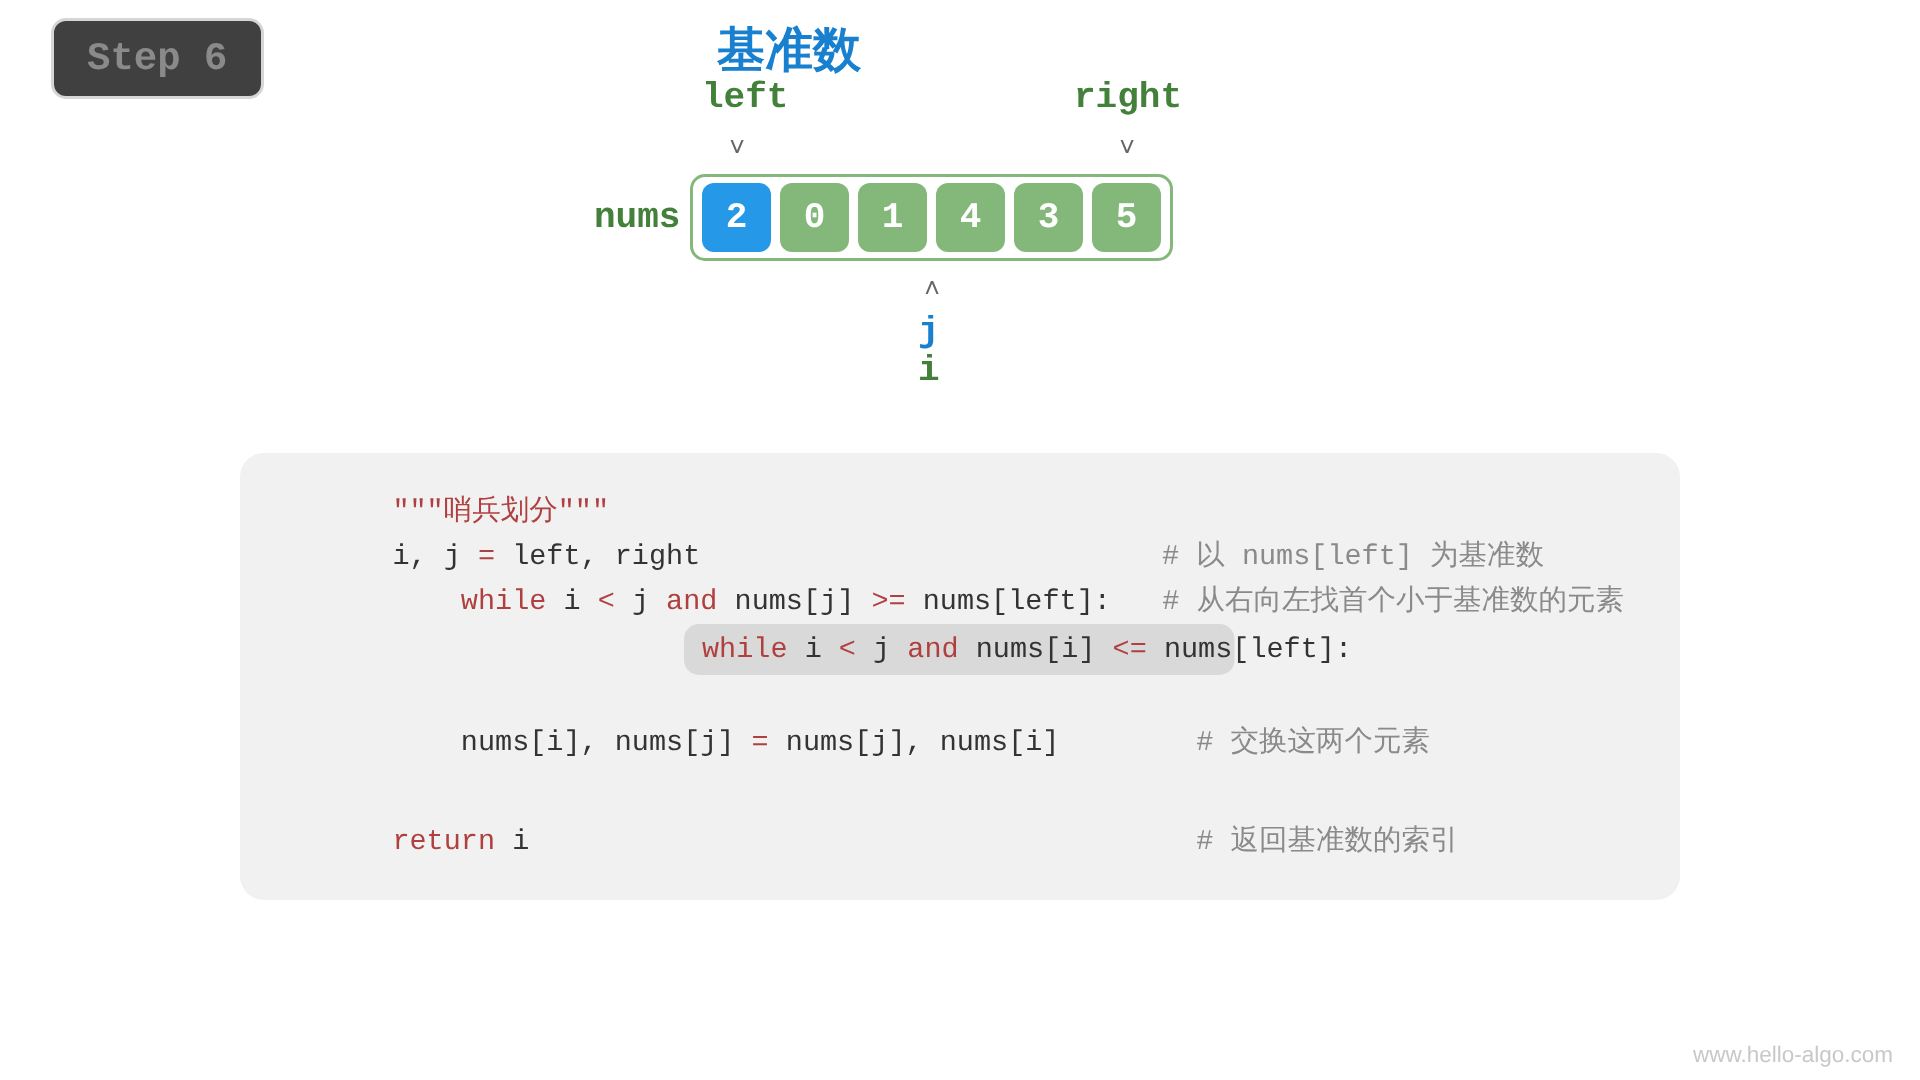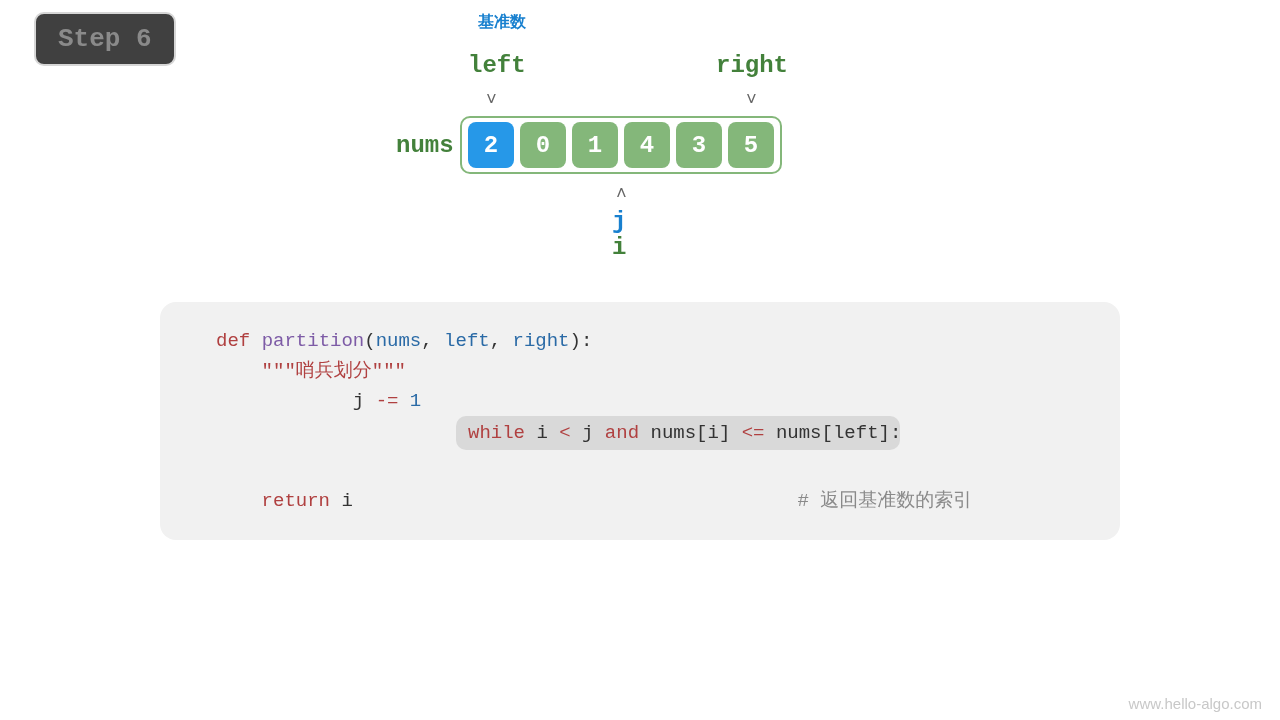--- a/index.html
+++ b/index.html
@@ -28,21 +28,21 @@
     top: 8px;
     left: 0;
     width: 1280px;
   }
   .pivot-label {
     position: absolute;
     top: 4px;
     left: 478px;
     color: #1880cf;
     font-weight: 700;
-    font-size: 16px;
+    font-size: 32px;
   }
   .left-label, .right-label, .j-label, .i-label, .nums-label {
     position: absolute;
     font-weight: 700;
     font-size: 24px;
   }
   .left-label  { top: 44px; left: 468px; color: #43813b; }
   .right-label { top: 44px; left: 716px; color: #43813b; }
   .nums-label  { top: 124px; left: 396px; color: #43813b; }
   .arrow-down {
@@ -97,21 +97,21 @@
     padding: 24px 0 24px 0;
     font-size: 19px;
     line-height: 1.58;
   }
   .code-panel .line { white-space: pre; padding-left: 56px; }
   .code-panel .hl {
     background: #d9d9d9;
     border-radius: 10px;
     margin-left: 296px;
     padding-left: 0;
-    width: 444px;
+    width: 367px;
     display: block;
   }
   .code-panel .hl-inner { padding: 2px 12px; white-space: pre; display: block; }
   .kw   { color: #b04040; }   
   .fn   { color: #7d5ba6; }   
   .param{ color: #2a6aa6; }   
   .doc  { color: #b04040; }   
   .ident{ color: #333; }
   .op   { color: #b04040; }
   .brk  { color: #333; }
@@ -146,22 +146,23 @@
     <div class="cell">4</div>
     <div class="cell">3</div>
     <div class="cell">5</div>
   </div>
   <div class="arrow-up">˄</div>
   <div class="j-label">j</div>
   <div class="i-label">i</div>
 </div>
 
 <div class="code-panel">
-  <span class="line" style="display: block;"><span class="kw">def</span> <span class="fn">partition</span><span class="brk">(</span><span class="param">nums</span><span class="brk">, </span><span class="param">left</span><span class="brk">, </span><span class="param">right</span><span class="brk">):</span></span>
   <span class="line" style="display: block;">    <span class="doc">"""哨兵划分"""</span></span>
-  <span class="line" style="display: block;">            <span class="ident">j </span><span class="op">-=</span><span class="ident"> </span><span class="num">1</span></span>
+  <span class="line" style="display: block;">    <span class="ident">i, j </span><span class="op">=</span><span class="ident"> left, right</span>                           <span class="cmt"># 以 nums[left] 为基准数</span></span>
+  <span class="line" style="display: block;">        <span class="kw">while</span><span class="ident"> i </span><span class="op">&lt;</span><span class="ident"> j </span><span class="kw">and</span><span class="ident"> nums[j] </span><span class="op">&gt;=</span><span class="ident"> nums[left]:</span>   <span class="cmt"># 从右向左找首个小于基准数的元素</span></span>
   <span class="hl">
       <span class="hl-inner"><span class="kw">while</span><span class="ident"> i </span><span class="op">&lt;</span><span class="ident"> j </span><span class="kw">and</span><span class="ident"> nums[i] </span><span class="op">&lt;=</span><span class="ident"> nums[left]:</span></span>
     </span>
+  <span class="line" style="margin-top:30px; display:block;">        <span class="ident">nums[i], nums[j] </span><span class="op">=</span><span class="ident"> nums[j], nums[i]</span>        <span class="cmt"># 交换这两个元素</span></span>
   <span class="line" style="display: block; margin-top: 36px;">    <span class="kw">return</span><span class="ident"> i</span>                                       <span class="cmt"># 返回基准数的索引</span></span>
 </div>
 
 <div class="watermark">www.hello-algo.com</div>
 
 </body></html>

